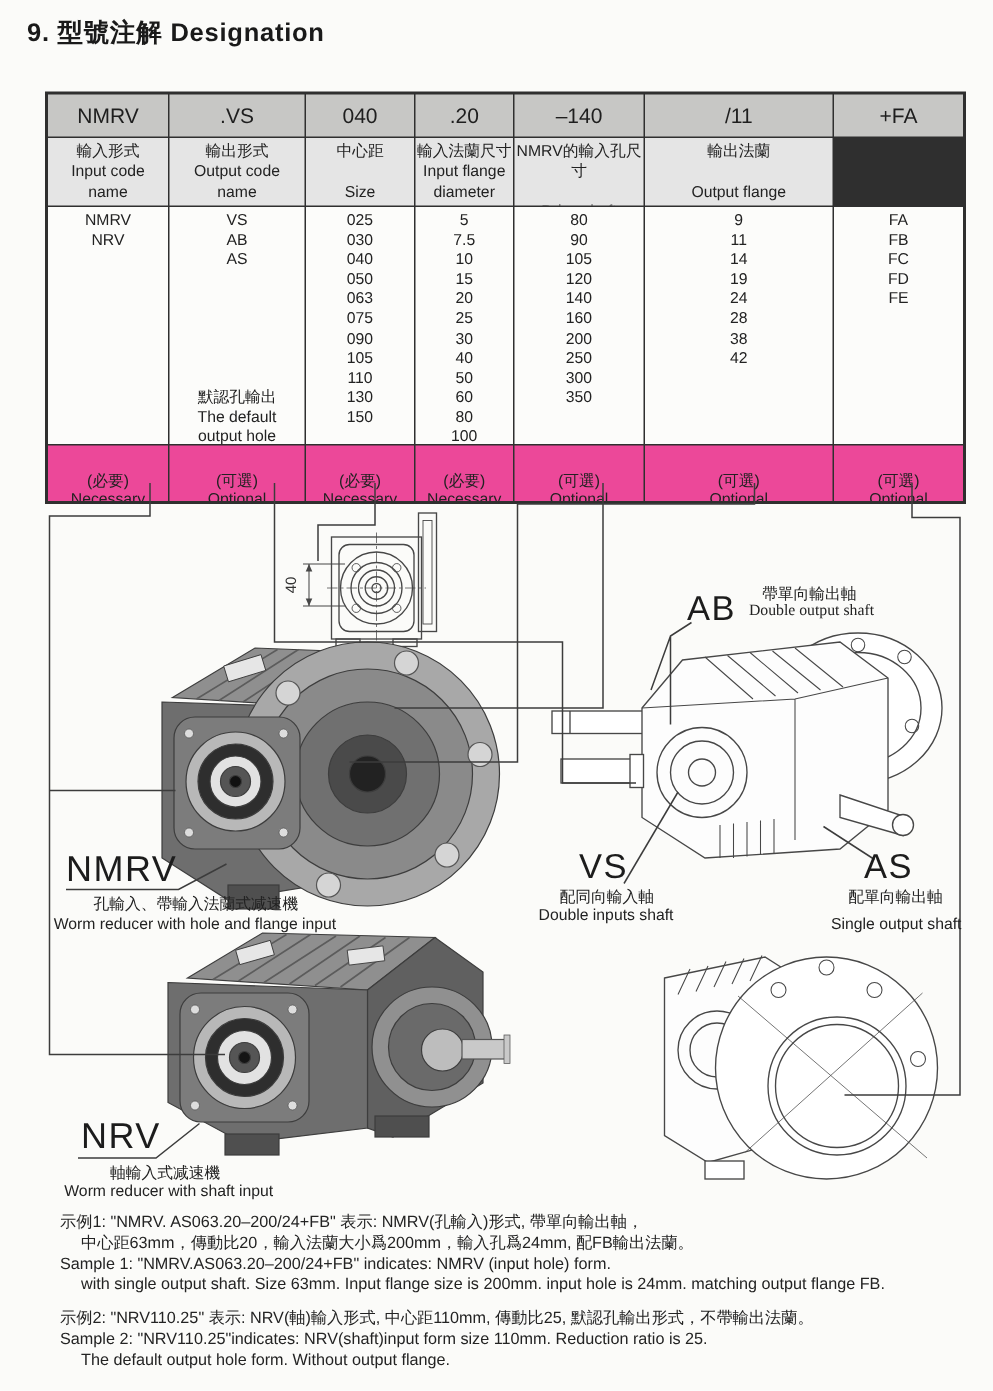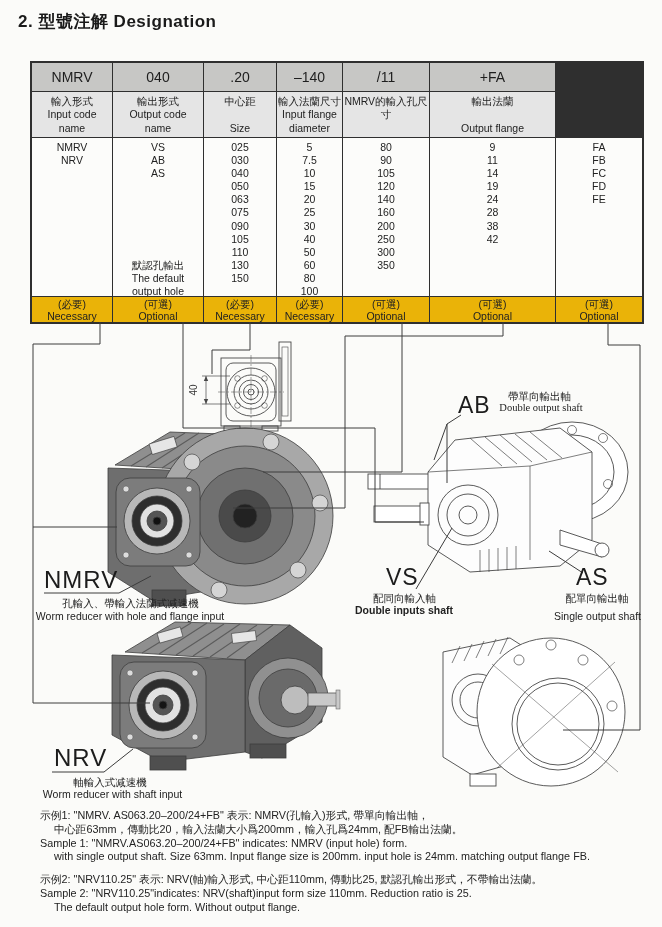--- a/index.html
+++ b/index.html
@@ -8,44 +8,45 @@
   .title{position:absolute;left:18px;top:10px;font-size:17px;font-weight:600;letter-spacing:.5px;color:#1a1a1a;}
 
   
   .dtable{position:absolute;left:30px;top:61px;background:#2f2f2f;padding:2px;
           display:flex;flex-direction:column;gap:1px;}
   .trow{display:grid;grid-template-columns:80px 90px 72px 65px 86px 125px 86px;gap:1px;}
   .cell{box-sizing:border-box;text-align:center;overflow:hidden;}
   .code-cell{background:#c7c7c5;height:28px;font-size:14px;line-height:28px;color:#1e1e1e;}
   .head-cell{background:#e5e5e5;height:45px;font-size:10.5px;line-height:13.4px;padding-top:3px;color:#222;}
   .data-cell{background:#fcfcfa;height:158px;font-size:10.5px;line-height:13.1px;padding-top:3px;color:#222;}
-  .req-cell{background:#eab308;height:25px;font-size:10.5px;line-height:12px;padding-top:1px;color:#222;}
+  .req-cell{background:#ec4899;height:37px;font-size:10.5px;line-height:12px;padding-top:18px;color:#222;}
 
   
   .biglabel{position:absolute;font-size:24px;letter-spacing:1px;color:#1c1c1c;}
   .medlabel{position:absolute;font-size:23px;letter-spacing:1px;color:#1c1c1c;}
   .cap{position:absolute;font-size:10.5px;color:#222;text-align:center;line-height:12px;}
 
   .art{position:absolute;left:0;top:0;}
 
   
   .samples{position:absolute;left:40px;top:809px;width:612px;font-size:10.8px;line-height:13.8px;color:#232323;}
   .samples .ind{padding-left:14px;}
   .samples .gap{height:9px;}
 </style>
 </head>
 <body>
 
 <div class="page">
 
-  <div class="title">2. 型號注解 Designation</div>
+  <div class="title">9. 型號注解 Designation</div>
 
   <div class="dtable">
     <div class="trow">
       <div class="cell code-cell">NMRV</div>
+      <div class="cell code-cell">.VS</div>
       <div class="cell code-cell">040</div>
       <div class="cell code-cell">.20</div>
       <div class="cell code-cell">–140</div>
       <div class="cell code-cell">/11</div>
       <div class="cell code-cell">+FA</div>
     </div>
     <div class="trow">
       <div class="cell head-cell">
           <div>輸入形式</div>
           <div>Input code</div>
@@ -346,21 +347,21 @@
   <div class="biglabel" style="left:54px;top:744px;">NRV</div>
   <div class="cap" style="left:30px;top:776px;width:160px;">軸輸入式减速機</div>
   <div class="cap" style="left:25px;top:788px;width:175px;">Worm reducer with shaft input</div>
 
   <div class="medlabel" style="left:458px;top:392px;">AB</div>
   <div class="cap" style="left:492px;top:390px;width:95px;">帶單向輸出軸</div>
   <div class="cap" style="left:486px;top:402px;width:110px;font-family:Liberation Serif, serif;">Double output shaft</div>
 
   <div class="medlabel" style="left:386px;top:564px;">VS</div>
   <div class="cap" style="left:352px;top:592px;width:105px;text-align:center;">配同向輸入軸</div>
-  <div class="cap" style="left:348px;top:604px;width:112px;font-weight:bold;">Double inputs shaft</div>
+  <div class="cap" style="left:348px;top:604px;width:112px;">Double inputs shaft</div>
 
   <div class="medlabel" style="left:576px;top:564px;">AS</div>
   <div class="cap" style="left:552px;top:592px;width:90px;">配單向輸出軸</div>
   <div class="cap" style="left:545px;top:610px;width:105px;">Single output shaft</div>
 
   <div class="samples">
     <div>示例1: "NMRV. AS063.20–200/24+FB" 表示: NMRV(孔輸入)形式, 帶單向輸出軸，</div>
     <div class="ind">中心距63mm，傳動比20，輸入法蘭大小爲200mm，輸入孔爲24mm, 配FB輸出法蘭。</div>
     <div>Sample 1: "NMRV.AS063.20–200/24+FB" indicates: NMRV (input hole) form.</div>
     <div class="ind">with single output shaft. Size 63mm. Input flange size is 200mm. input hole is 24mm. matching output flange FB.</div>

